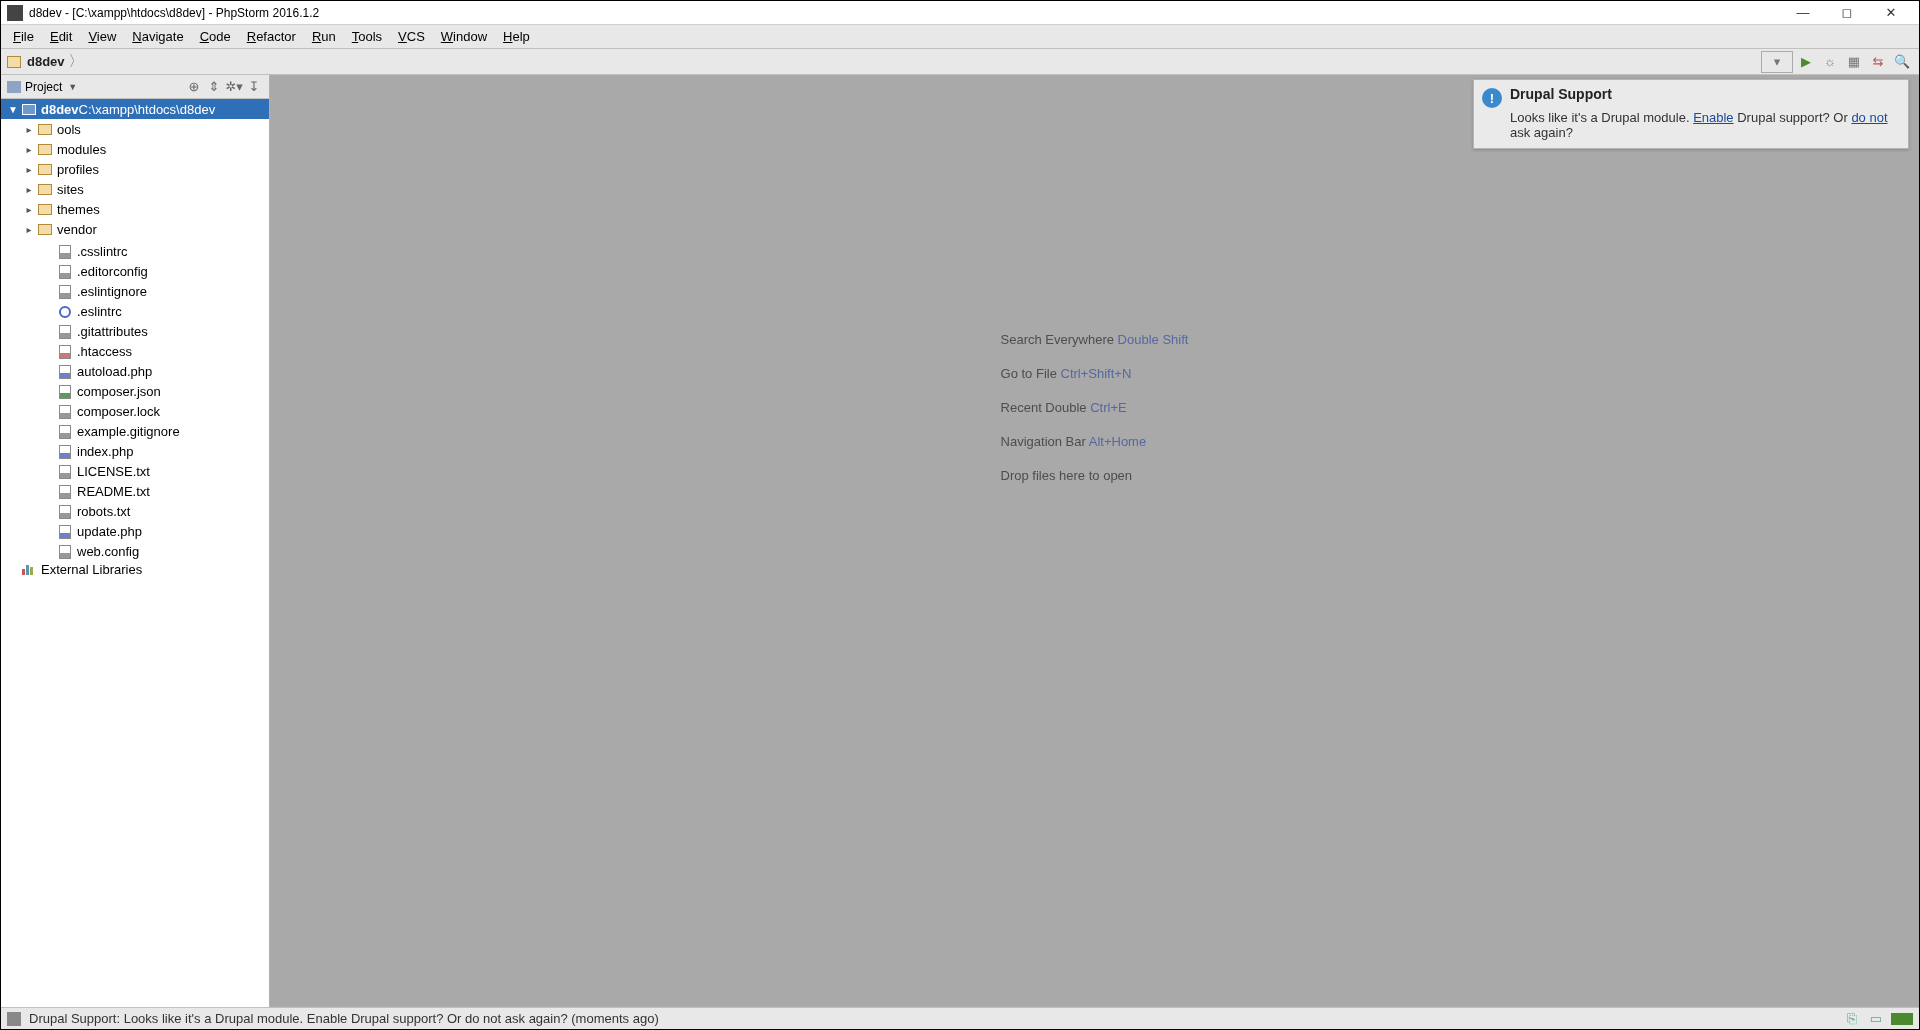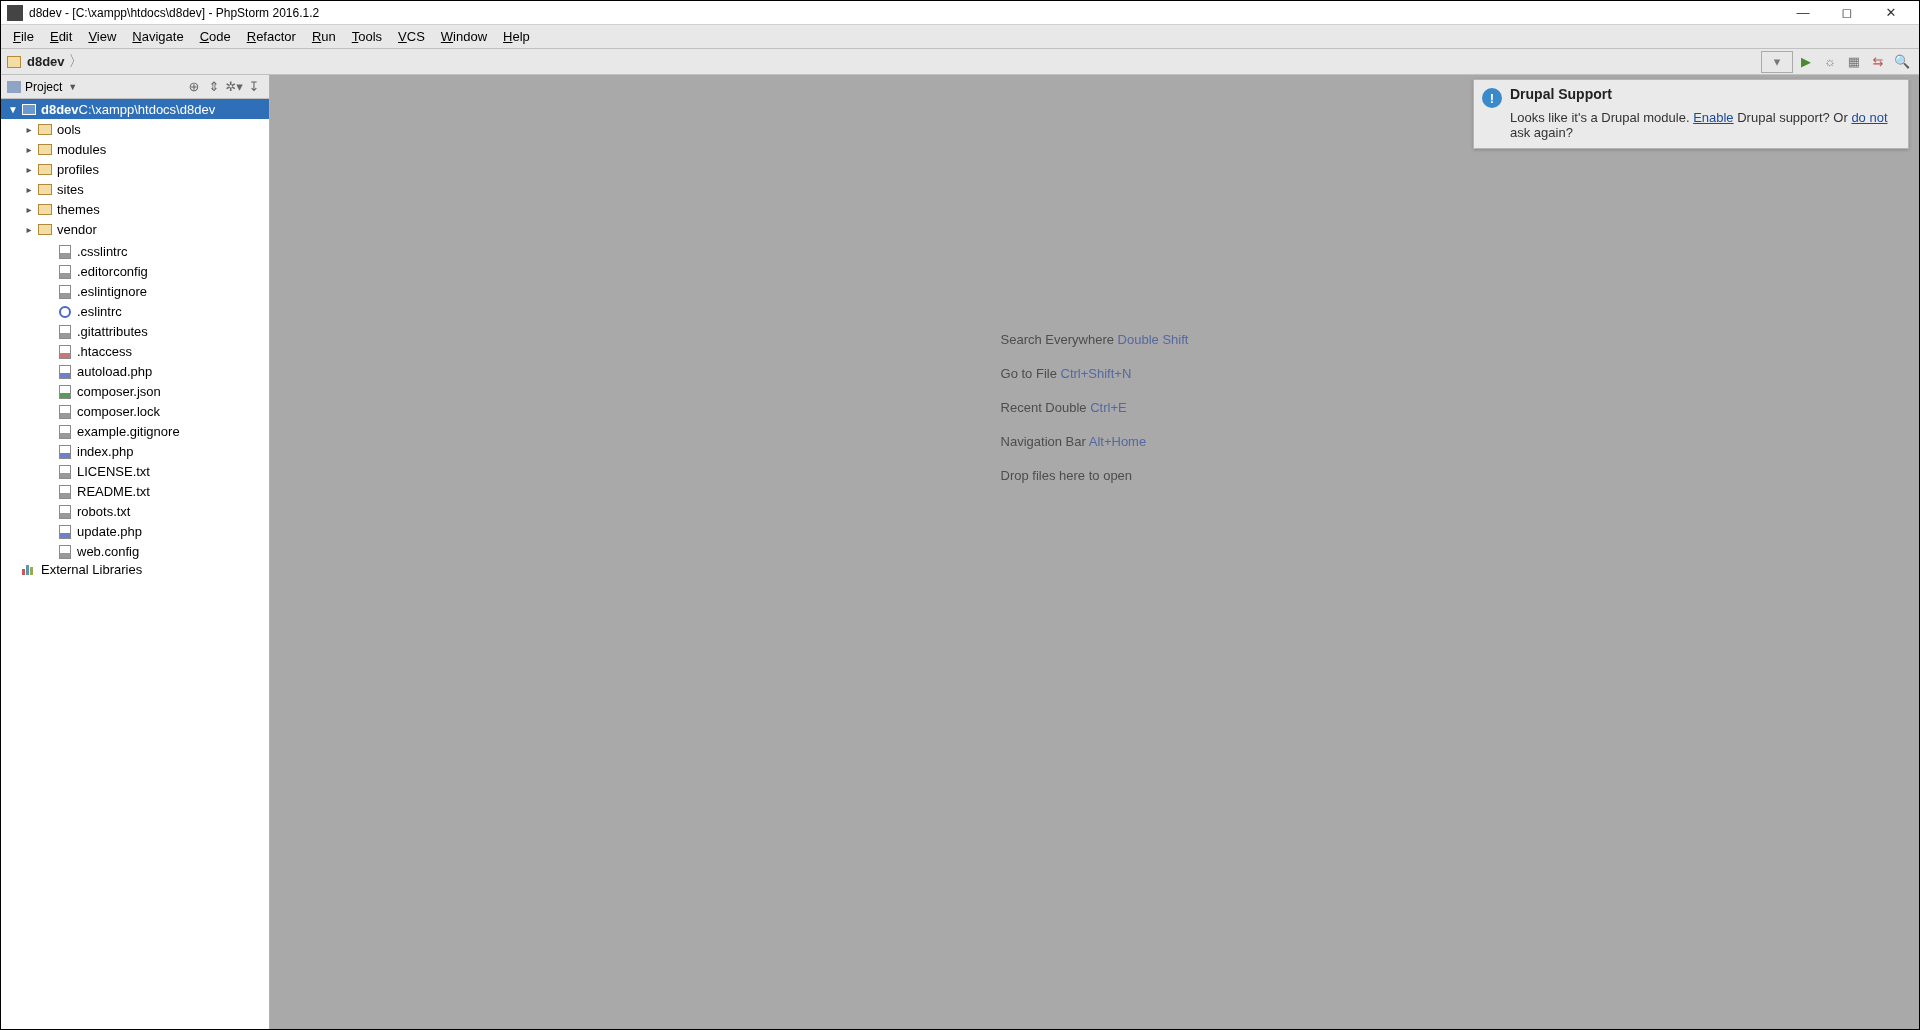--- a/index.html
+++ b/index.html
@@ -308,14 +308,22 @@
           <div class="sc-row"><span>Search Everywhere </span><span class="kb">Double Shift</span></div>
           <div class="sc-row"><span>Go to File </span><span class="kb">Ctrl+Shift+N</span></div>
           <div class="sc-row"><span>Recent Double </span><span class="kb">Ctrl+E</span></div>
           <div class="sc-row"><span>Navigation Bar </span><span class="kb">Alt+Home</span></div>
           <div class="sc-row"><span>Drop files here to open</span></div>
         </div>
     </div>
 
   </div>
 
+  <div class="statusbar">
+    <div class="st-icon"></div>
+    <span>Drupal Support: Looks like it's a Drupal module. Enable Drupal support? Or do not ask again? (moments ago)</span>
+    <div class="spacer"></div>
+    <div class="sb-btn">⎘</div>
+    <div class="sb-btn">▭</div>
+    <div class="sb-btn" style="background:#4a8a2e;width:22px;height:12px;"></div>
+  </div>
 
 </div>
 
 </body></html>

